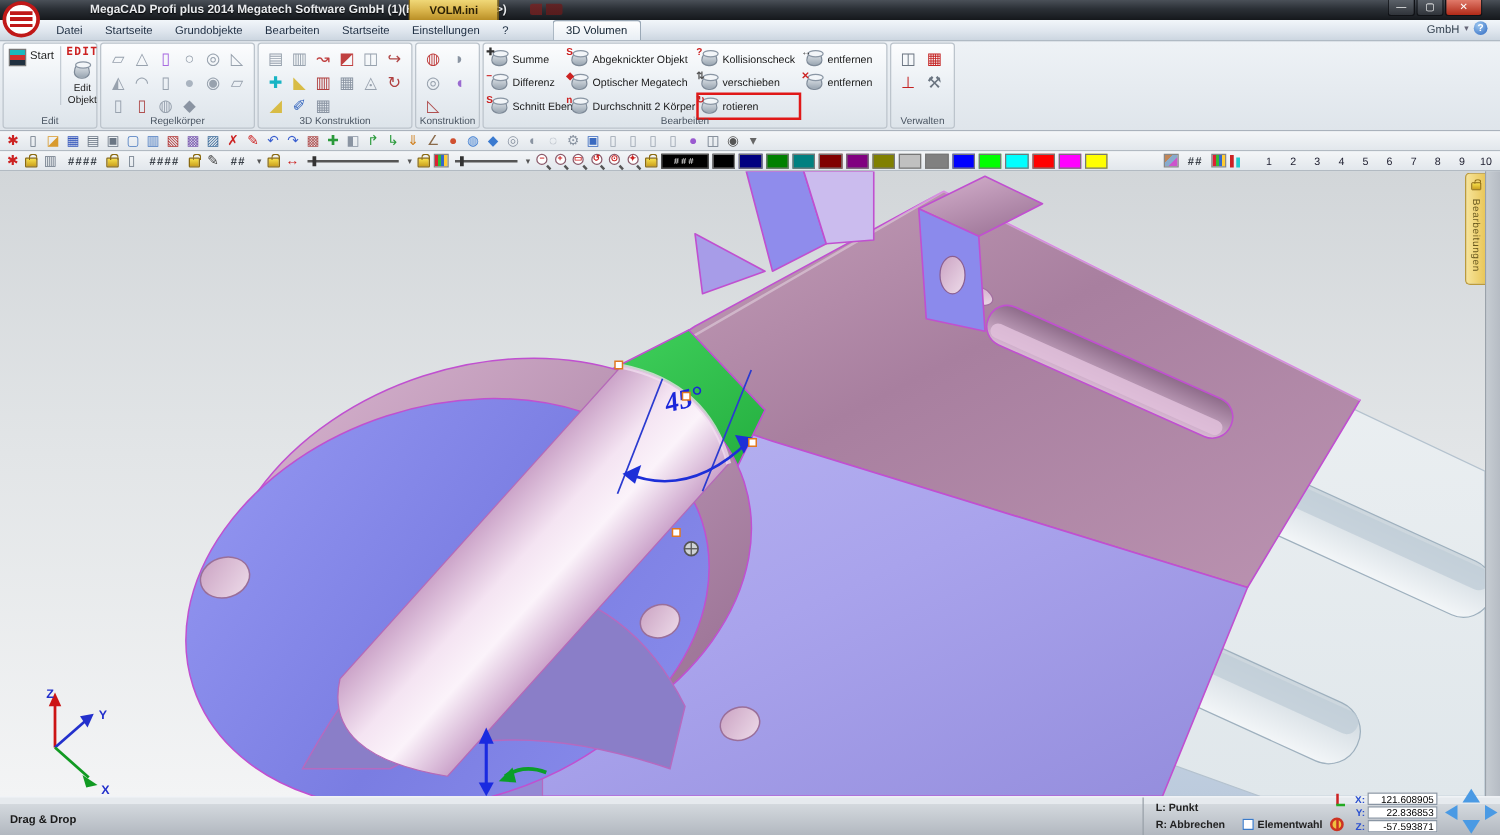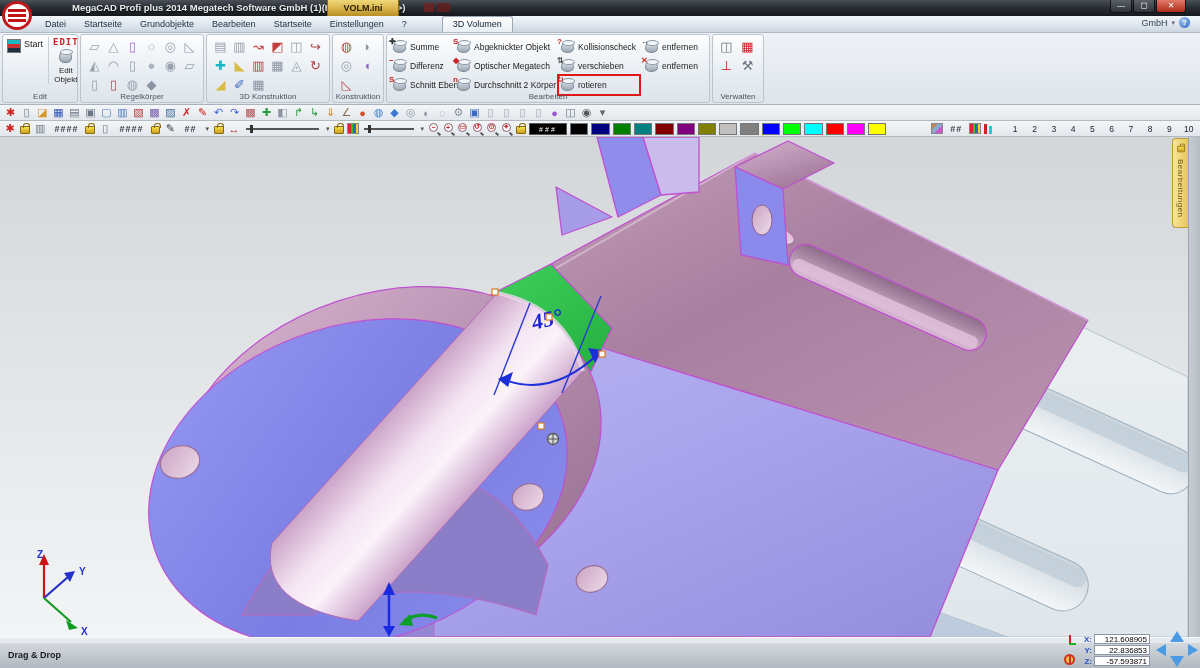--- a/index.html
+++ b/index.html
@@ -572,20 +572,30 @@
         <span class="lock"></span>
         <span class="side-tab-label">Bearbeitungen</span>
       </div>
     </div>
     <div class="rframe"></div>
   </div>
 
   <div class="statusbar">
     <span class="sb-left">Drag &amp; Drop</span>
     <div class="sb-right">
+      <div class="prompts">
+        <span class="pl">L: Punkt</span>
+        <span class="pr">
+          <span>R: Abbrechen</span>
+          <span class="elw">
+            <span class="elw-ic"></span>
+            <span>Elementwahl</span>
+          </span>
+        </span>
+      </div>
       <div class="sbicons">
         <span class="axis-mini">
             <i></i>
             <b></b>
           </span>
         <span class="target"></span>
       </div>
       <div class="coords">
         <div class="crow">
           <span class="clabel">X:</span>

